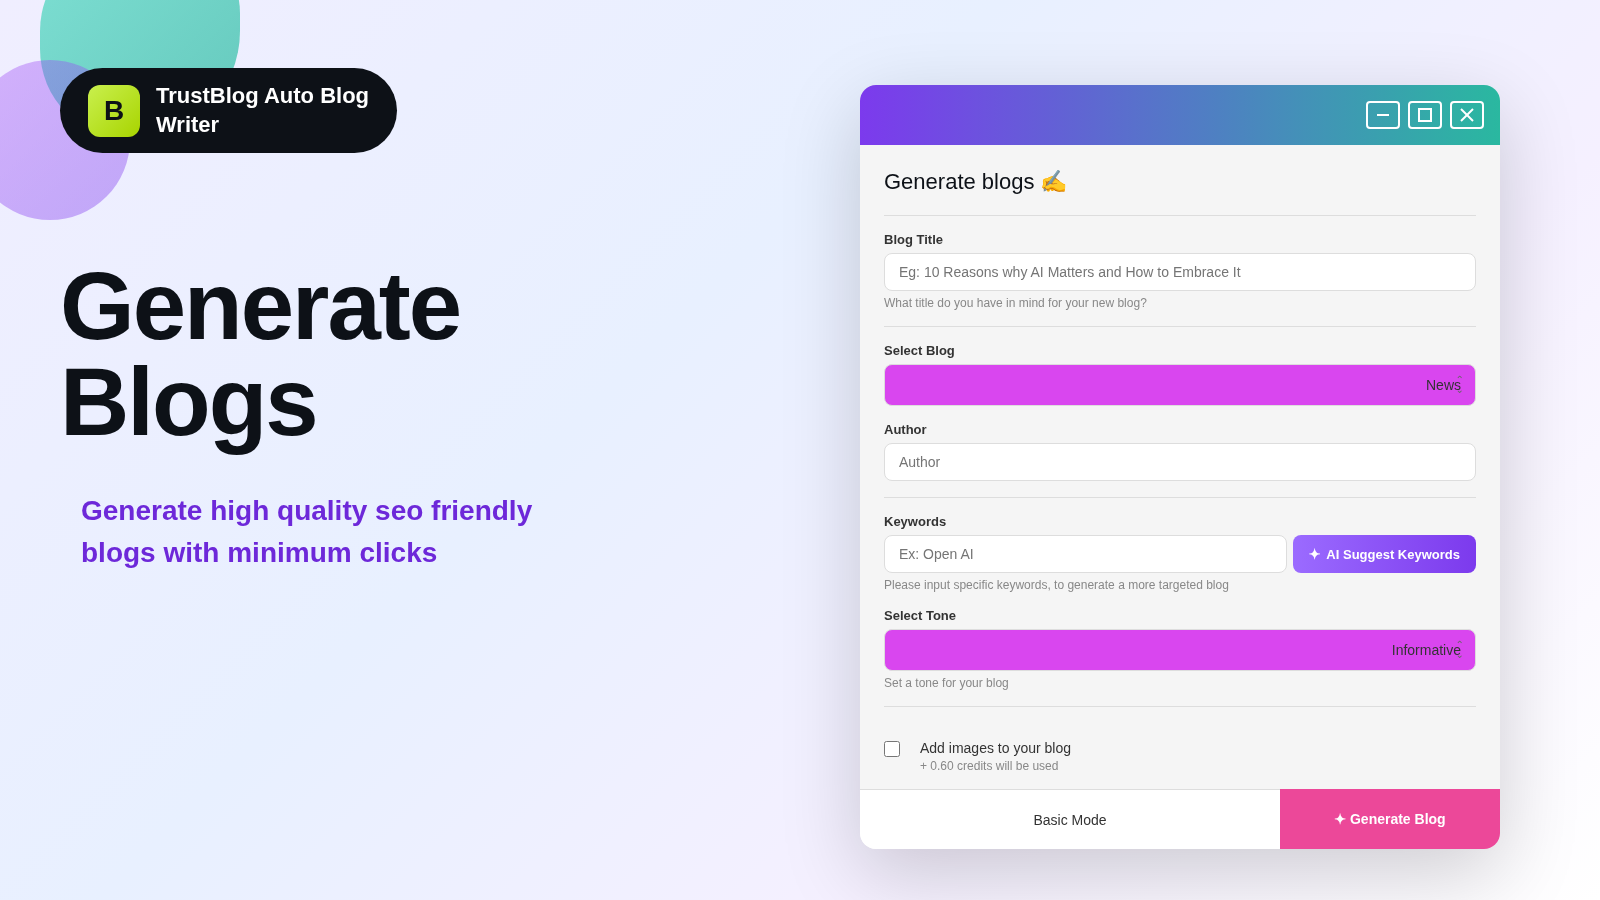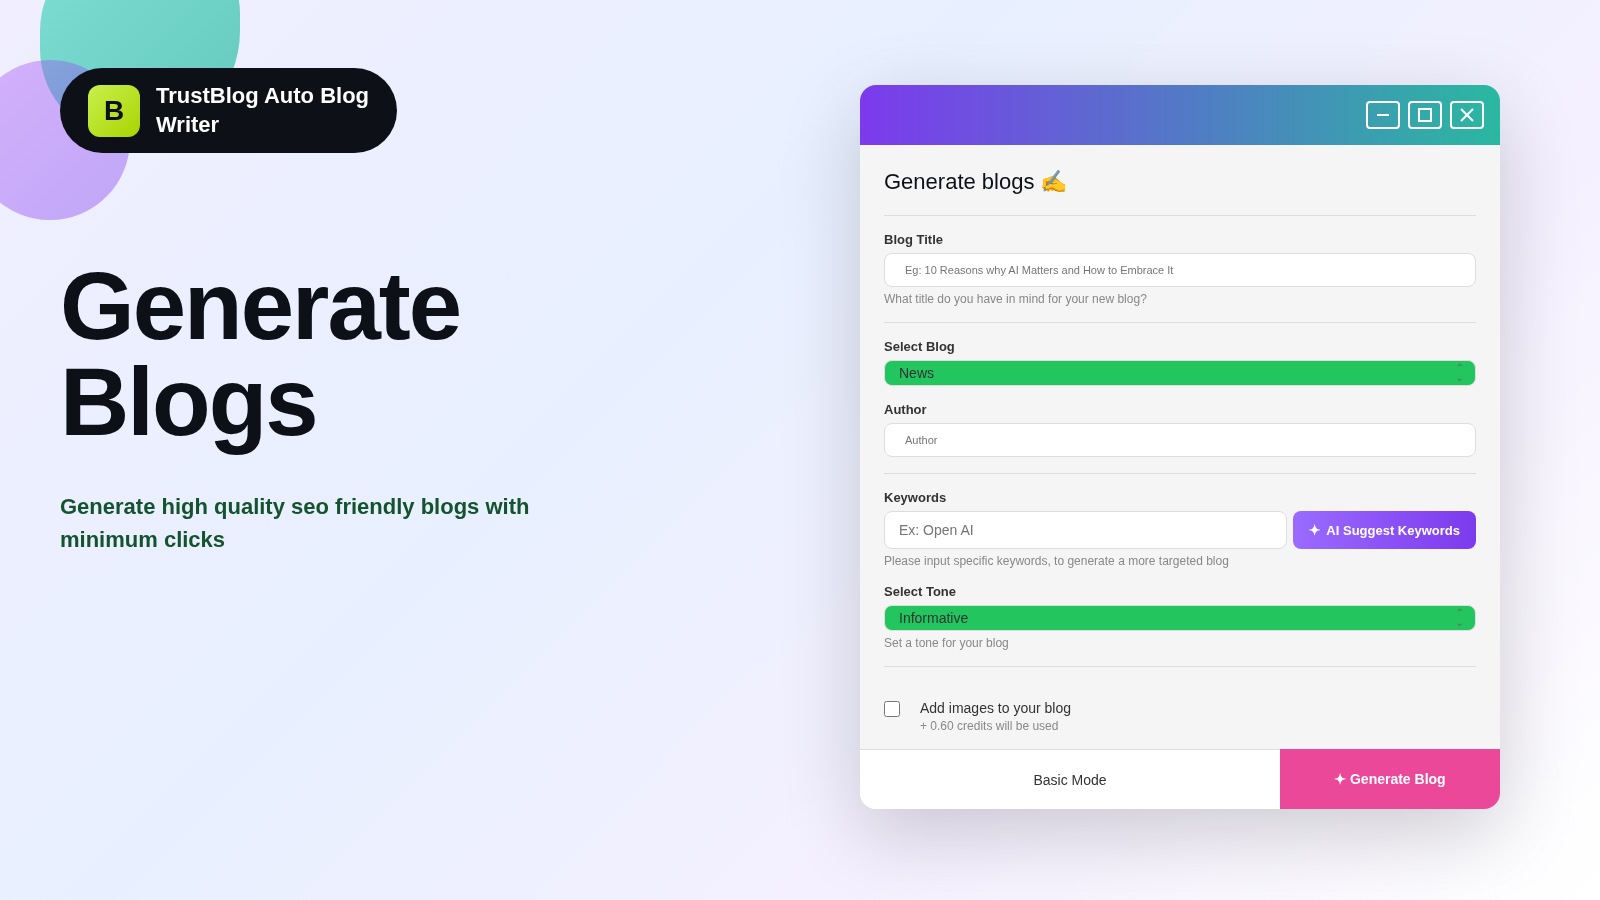--- a/index.html
+++ b/index.html
@@ -83,25 +83,26 @@
     .main-heading {
       font-size: 96px;
       font-weight: 900;
       color: #0d1117;
       line-height: 1.0;
       letter-spacing: -2px;
     }
 
     .sub-heading {
       margin-top: 40px;
-      font-size: 22px;
+      font-size: 28px;
       font-weight: 700;
-      color: #14532d;
+      color: #6d28d9;
       line-height: 1.5;
       max-width: 480px;
+      margin-left: 21px;
     }
 
     
     .app-window {
       position: absolute;
       top: 85px;
       right: 100px;
       width: 640px;
       background: #f5f5f5;
       border-radius: 16px;
@@ -172,44 +173,45 @@
     .field-hint {
       font-size: 12px;
       color: #888;
       margin-top: 5px;
     }
 
     .text-input {
       width: 100%;
       border: 1.5px solid #ddd;
       border-radius: 8px;
-      padding: 10px 20px;
-      font-size: 11px;
+      padding: 10px 14px;
+      font-size: 14px;
       color: #0f766e;
       background: white;
       outline: none;
     }
 
     .two-col {
       display: grid;
       grid-template-columns: 1fr;
       gap: 16px;
     }
 
     .select-input {
       width: 100%;
       border: 1.5px solid #ddd;
       border-radius: 8px;
-      padding: 4px 14px;
+      padding: 12px 14px;
       font-size: 14px;
       color: #333;
-      background: #22c55e;
+      background: #d946ef;
       outline: none;
       appearance: none;
       cursor: pointer;
+      text-align: right;
     }
 
     .select-wrapper {
       position: relative;
     }
 
     .select-wrapper::after {
       content: '⌃\A⌄';
       white-space: pre;
       position: absolute;

